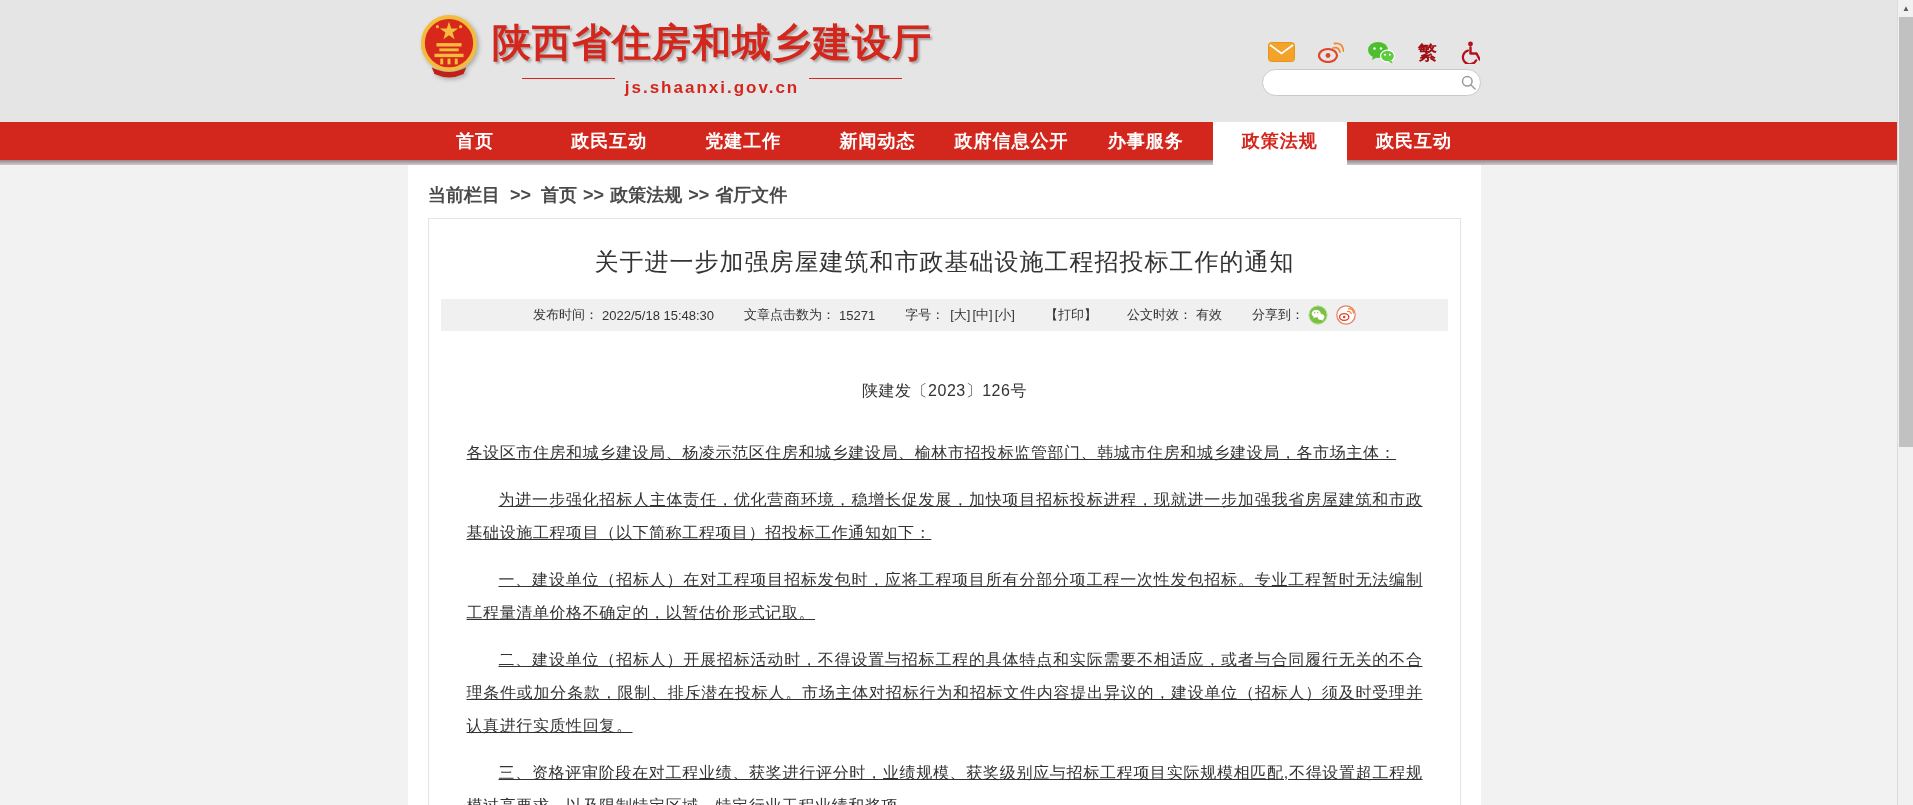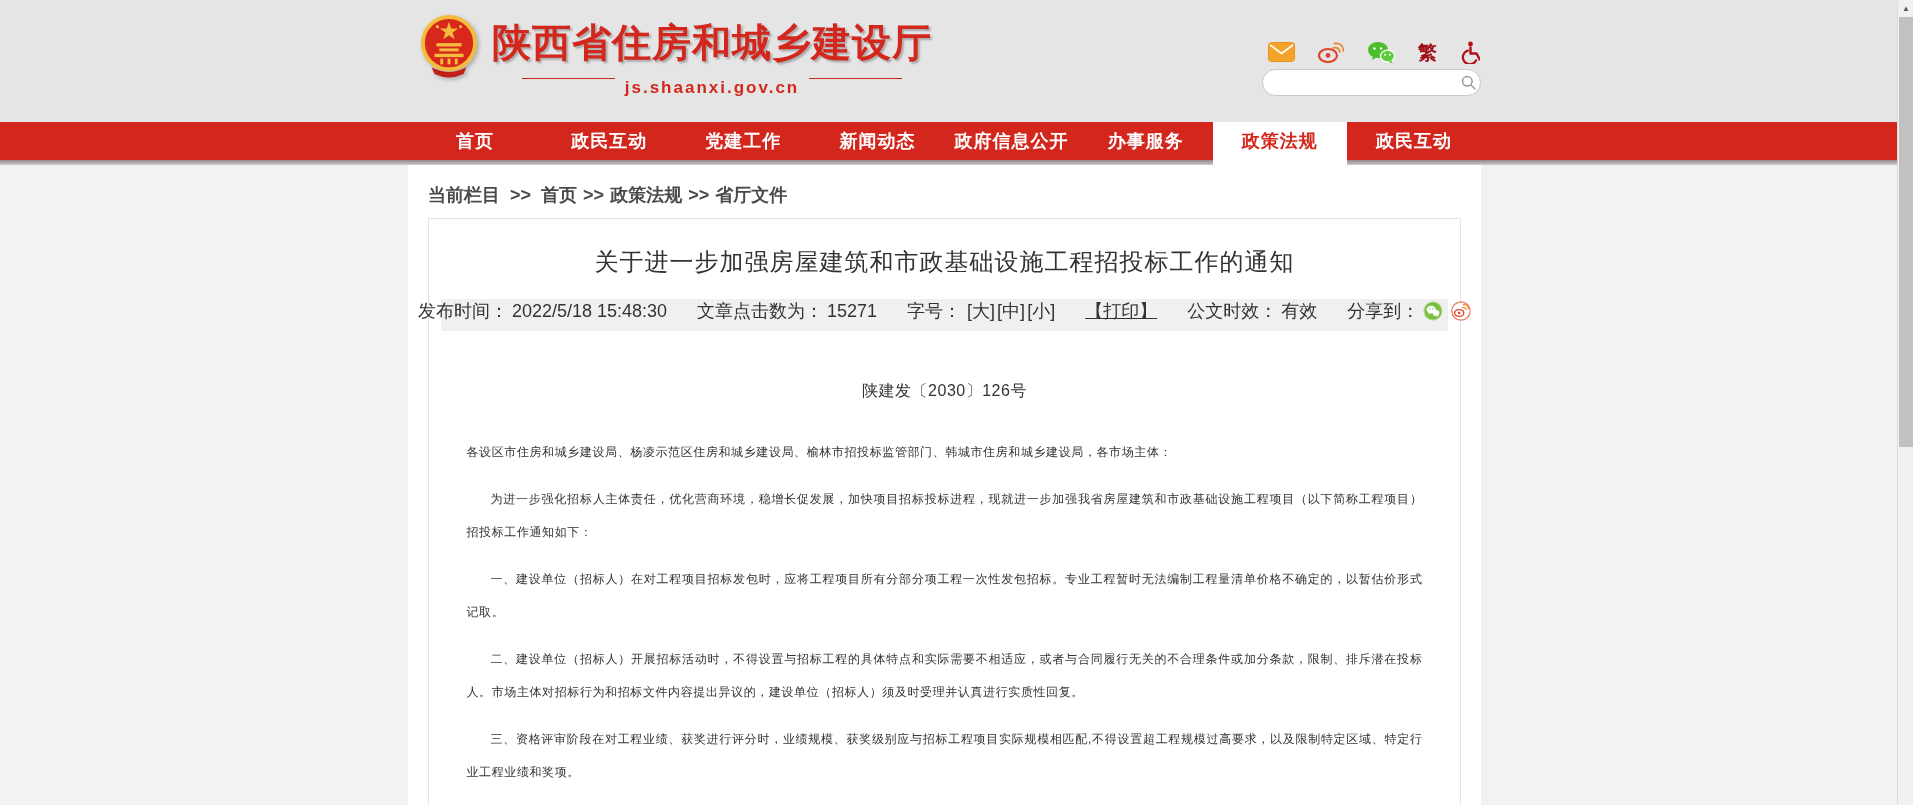--- a/index.html
+++ b/index.html
@@ -50,31 +50,31 @@
   .breadcrumb .bc-sep.tight { margin:0 1px; }
   .breadcrumb .bc-link { cursor:pointer; }
 
   .card { position:absolute; top:218px; left:428px; width:1033px; height:1100px;
           background:#fff; border:1px solid #e4e4e4; z-index:6; }
 
   .article-title { margin-top:27px; text-align:center; font-size:24px; font-weight:500;
                    color:#333; letter-spacing:1px; }
 
   .meta-bar { margin:21px auto 0; width:1007px; height:32px; background:#f0f0f0;
-              display:flex; align-items:flex-start; justify-content:center; gap:30px;
-              font-size:18px; color:#333; }
+              display:flex; align-items:center; justify-content:center; gap:30px;
+              font-size:13px; color:#333; }
   .meta-item { white-space:nowrap; display:flex; align-items:center; gap:4px; }
-  .meta-link { cursor:pointer;text-decoration:underline; }
+  .meta-link { cursor:pointer; }
   .size-link { cursor:pointer; margin-left:2px; }
   .share-icons { display:flex; align-items:center; gap:8px; }
   .share-circ { width:20px; height:20px; cursor:pointer; display:block; }
 
   .article-body { width:956px; margin:0 auto; }
   .doc-number { text-align:center; font-size:16px; color:#333; margin-top:50px; letter-spacing:.5px; }
-  .body-para { font-size:12px; line-height:33px; letter-spacing:.6px; color:#333; margin-top:14px; text-align:justify; }
+  .body-para { font-size:16px; line-height:33px; letter-spacing:.6px; color:#333; margin-top:14px; text-align:justify;text-decoration:underline; }
   .body-para.first { margin-top:34px; }
   .body-para.indent { text-indent:2em; }
 
   
   .scrollbar { position:absolute; top:0; right:0; width:16px; height:805px; background:#f1f1f1;
                border-left:1px solid #dcdcdc; z-index:60; }
   .scroll-up { width:16px; height:16px; display:flex; align-items:center; justify-content:center;
                font-size:8px; color:#5a5a5a; cursor:pointer; }
   .scroll-thumb { position:absolute; top:17px; left:1px; width:14px; height:430px; background:#c1c1c1; cursor:grab; }
 </style>
@@ -219,21 +219,21 @@
           <ellipse cx="8.2" cy="12" rx="4.6" ry="3.4" fill="none" stroke="#e0442c" stroke-width="1.4"></ellipse>
           <circle cx="8.2" cy="12" r="1.3" fill="#e0442c"></circle>
           <path d="M11.5 6.5 q3 -.8 3.8 2.2" fill="none" stroke="#f0882f" stroke-width="1.2" stroke-linecap="round"></path>
           <path d="M12.3 3.8 q4.5 -.8 5.2 4.2" fill="none" stroke="#f0882f" stroke-width="1.2" stroke-linecap="round"></path>
         </svg>
       </span>
     </span>
   </div>
 
   <div class="article-body">
-    <p class="doc-number">陕建发〔2030〕126号</p>
+    <p class="doc-number">陕建发〔2023〕126号</p>
     <div id="paragraphs">
         <p class="body-para first">各设区市住房和城乡建设局、杨凌示范区住房和城乡建设局、榆林市招投标监管部门、韩城市住房和城乡建设局，各市场主体：</p>
         <p class="body-para indent">为进一步强化招标人主体责任，优化营商环境，稳增长促发展，加快项目招标投标进程，现就进一步加强我省房屋建筑和市政基础设施工程项目（以下简称工程项目）招投标工作通知如下：</p>
         <p class="body-para indent">一、建设单位（招标人）在对工程项目招标发包时，应将工程项目所有分部分项工程一次性发包招标。专业工程暂时无法编制工程量清单价格不确定的，以暂估价形式记取。</p>
         <p class="body-para indent">二、建设单位（招标人）开展招标活动时，不得设置与招标工程的具体特点和实际需要不相适应，或者与合同履行无关的不合理条件或加分条款，限制、排斥潜在投标人。市场主体对招标行为和招标文件内容提出异议的，建设单位（招标人）须及时受理并认真进行实质性回复。</p>
         <p class="body-para indent">三、资格评审阶段在对工程业绩、获奖进行评分时，业绩规模、获奖级别应与招标工程项目实际规模相匹配,不得设置超工程规模过高要求，以及限制特定区域、特定行业工程业绩和奖项。</p>
       </div>
   </div>
 </div>
 

